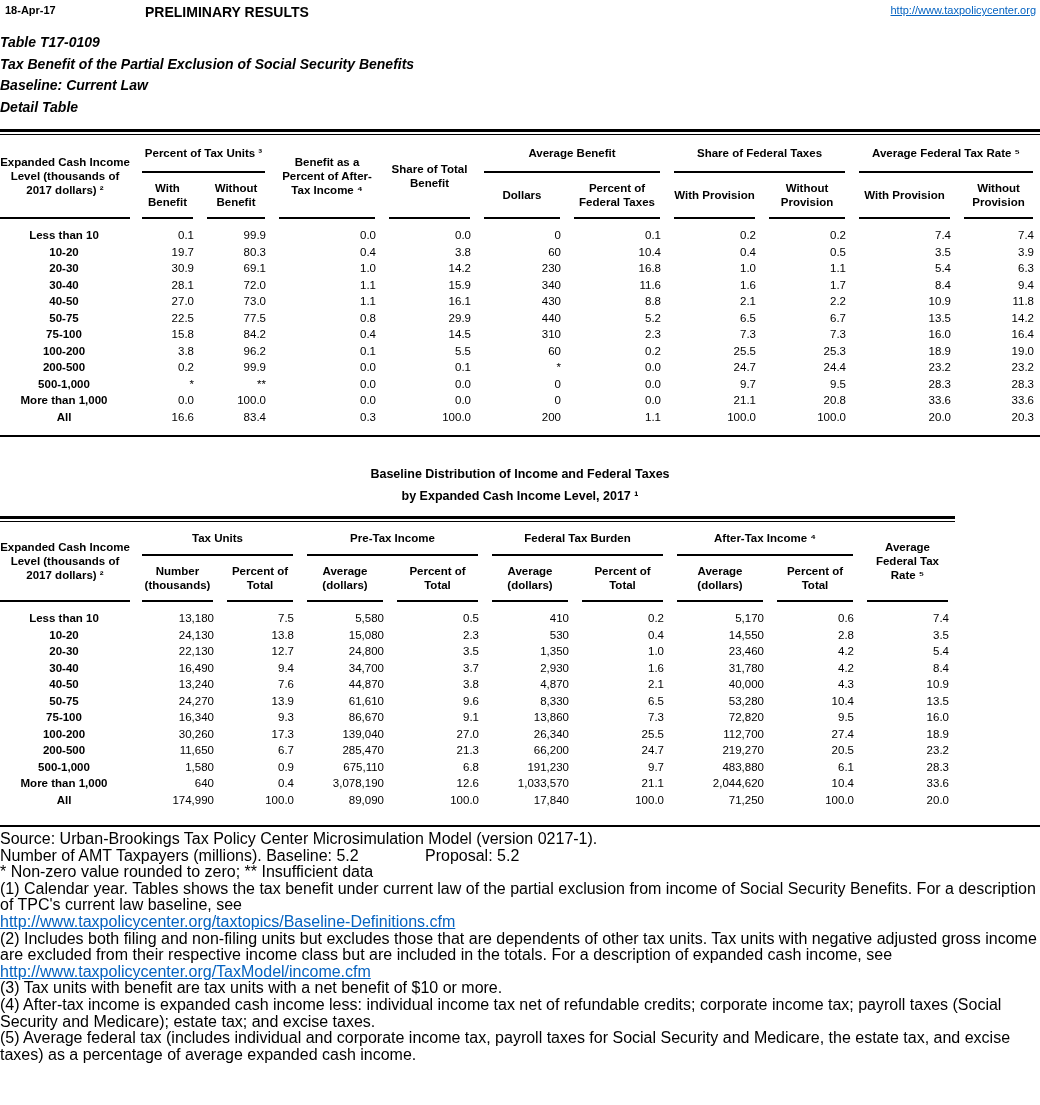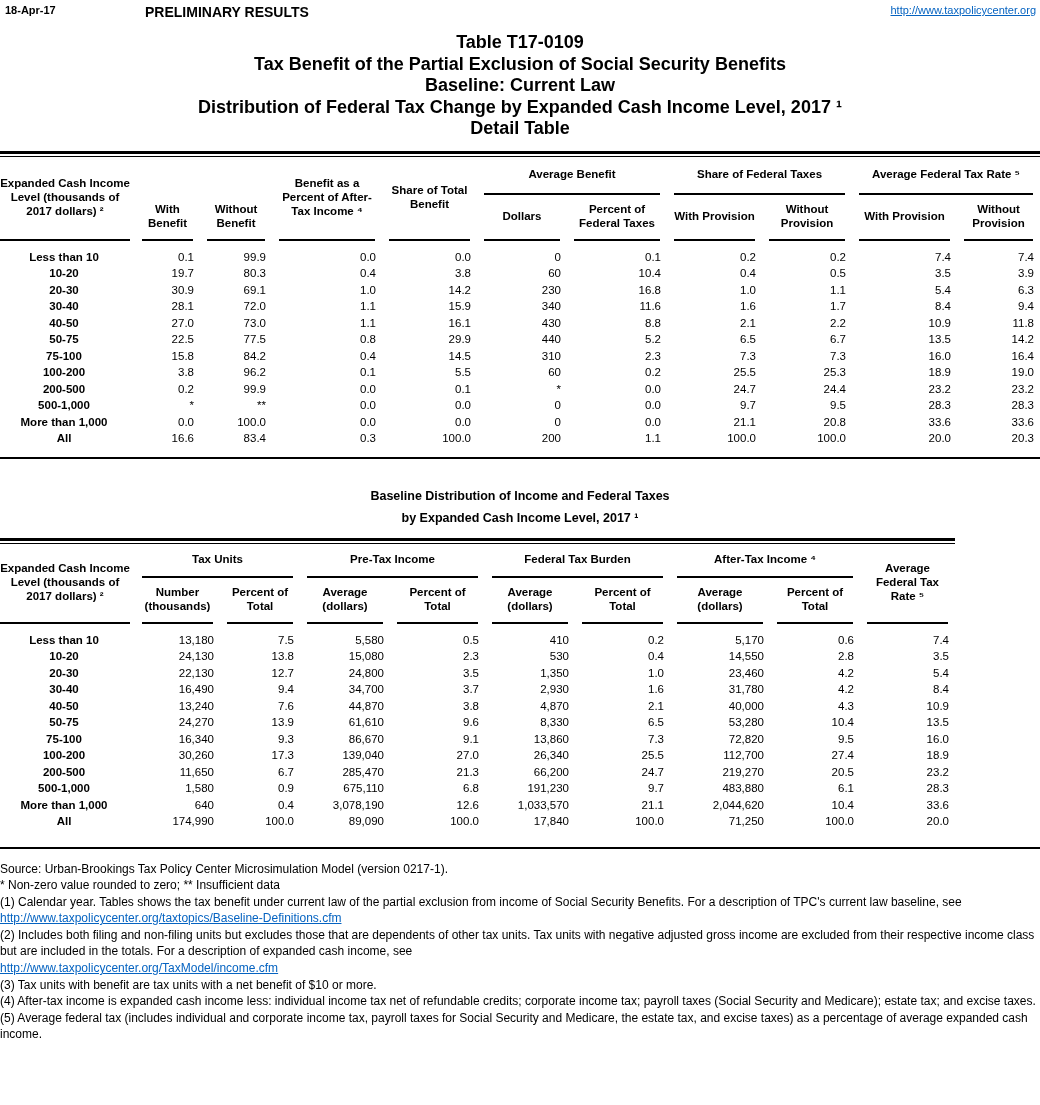--- a/index.html
+++ b/index.html
@@ -10,21 +10,21 @@
   }
   a.link{color:#0563C1;text-decoration:underline;font-weight:normal;cursor:pointer;}
 
   
   .topbar{position:relative;height:20px;}
   .date{position:absolute;left:5px;top:4px;font-size:11px;font-weight:bold;}
   .status{position:absolute;left:145px;top:4px;font-size:14px;font-weight:bold;}
   .sitelink{position:absolute;right:4px;top:4px;font-size:11px;}
 
   
-  .titles{margin-top:12px;text-align:center;font-weight:bold;font-size:18px;line-height:21.5px;}
+  .titles{margin-top:12px;text-align:left;font-weight:bold;font-size:14px;line-height:21.5px;font-style:italic;}
 
   
   .rule-double{height:2px;border-top:3px solid #000;border-bottom:1px solid #000;}
   .rule{height:0;border-top:2px solid #000;}
 
   
   .t1grid{display:grid;grid-template-columns:135px 65px 72px 110px 95px 90px 100px 95px 90px 105px 83px;}
   .t2grid{display:grid;grid-template-columns:135px 85px 80px 90px 95px 90px 95px 100px 90px 95px;}
   .thead1{grid-template-rows:38px 46px;}
   .thead2{grid-template-rows:34px 46px;}
@@ -42,45 +42,45 @@
 
   .tbody{padding:8px 0 10px 0;}
   .trow{height:16.5px;line-height:16.5px;font-size:11.5px;}
   .cell{text-align:right;overflow:hidden;white-space:nowrap;}
   .cell.num{padding-right:6px;}
   .cell.lbl{font-weight:bold;padding-right:7px;text-align:center;}
 
   .t2wrap{width:955px;}
   .t2titles{margin-top:26px;margin-bottom:9px;text-align:center;font-weight:bold;font-size:12.5px;line-height:22px;}
 
-  .notes{padding-top:12px;font-size:12px;line-height:16.6px;}
+  .notes{padding-top:4px;font-size:16px;line-height:16.6px;}
   .notes .left{display:inline-block;width:425px;}
 </style>
 </head>
 <body>
 
 <div class="topbar">
   <span class="date">18-Apr-17</span>
   <span class="status">PRELIMINARY RESULTS</span>
   <a class="link sitelink">http://www.taxpolicycenter.org</a>
 </div>
 
 <div class="titles">
   <div>Table T17-0109</div>
   <div>Tax Benefit of the Partial Exclusion of Social Security Benefits</div>
   <div>Baseline: Current Law</div>
-  <div>Distribution of Federal Tax Change by Expanded Cash Income Level, 2017 ¹</div>
   <div>Detail Table</div>
 </div>
 
 <div style="margin-top:11px;">
   <div class="rule-double"></div>
 
   <div class="t1grid thead1">
     <div class="hcell income r12 c1">Expanded Cash Income Level (thousands of 2017 dollars) ²</div>
+    <div class="hcell r1 g23">Percent of Tax Units ³</div>
     <div class="hcell r12 c5">Share of Total Benefit</div>
     <div class="hcell r12 c4">Benefit as a Percent of After-Tax Income ⁴</div>
     <div class="hcell r1 g67">Average Benefit</div>
     <div class="hcell r1 g89">Share of Federal Taxes</div>
     <div class="hcell r1 g1011">Average Federal Tax Rate ⁵</div>
     <div class="hcell r2 c2">With Benefit</div>
     <div class="hcell r2 c3">Without Benefit</div>
     <div class="hcell r2 c6">Dollars</div>
     <div class="hcell r2 c7">Percent of Federal Taxes</div>
     <div class="hcell r2 c8">With Provision</div>
@@ -419,20 +419,21 @@
         <div class="cell num">71,250</div>
         <div class="cell num">100.0</div>
         <div class="cell num">20.0</div>
       </div>
     </div>
 </div>
 
 <div class="rule" style="margin-top:7px;"></div>
 <div class="notes" id="notes">
     <div class="nline">Source: Urban-Brookings Tax Policy Center Microsimulation Model (version 0217-1).</div>
+    <div class="nline"><span class="left">Number of AMT Taxpayers (millions).  Baseline: 5.2</span><span>Proposal: 5.2</span></div>
     <div class="nline">* Non-zero value rounded to zero; ** Insufficient data</div>
     <div class="nline">(1) Calendar year. Tables shows the tax benefit under current law of the partial exclusion from income of Social Security Benefits. For a description of TPC's current law baseline, see</div>
     <div class="nline"><a class="link">http://www.taxpolicycenter.org/taxtopics/Baseline-Definitions.cfm</a></div>
     <div class="nline">(2) Includes both filing and non-filing units but excludes those that are dependents of other tax units. Tax units with negative adjusted gross income are excluded from their respective income class but are included in the totals. For a description of expanded cash income, see</div>
     <div class="nline"><a class="link">http://www.taxpolicycenter.org/TaxModel/income.cfm</a></div>
     <div class="nline">(3) Tax units with benefit are tax units with a net benefit of $10 or more.</div>
     <div class="nline">(4) After-tax income is expanded cash income less: individual income tax net of refundable credits; corporate income tax; payroll taxes (Social Security and Medicare); estate tax; and excise taxes.</div>
     <div class="nline">(5) Average federal tax (includes individual and corporate income tax, payroll taxes for Social Security and Medicare, the estate tax, and excise taxes) as a percentage of average expanded cash income.</div>
   </div>
 

